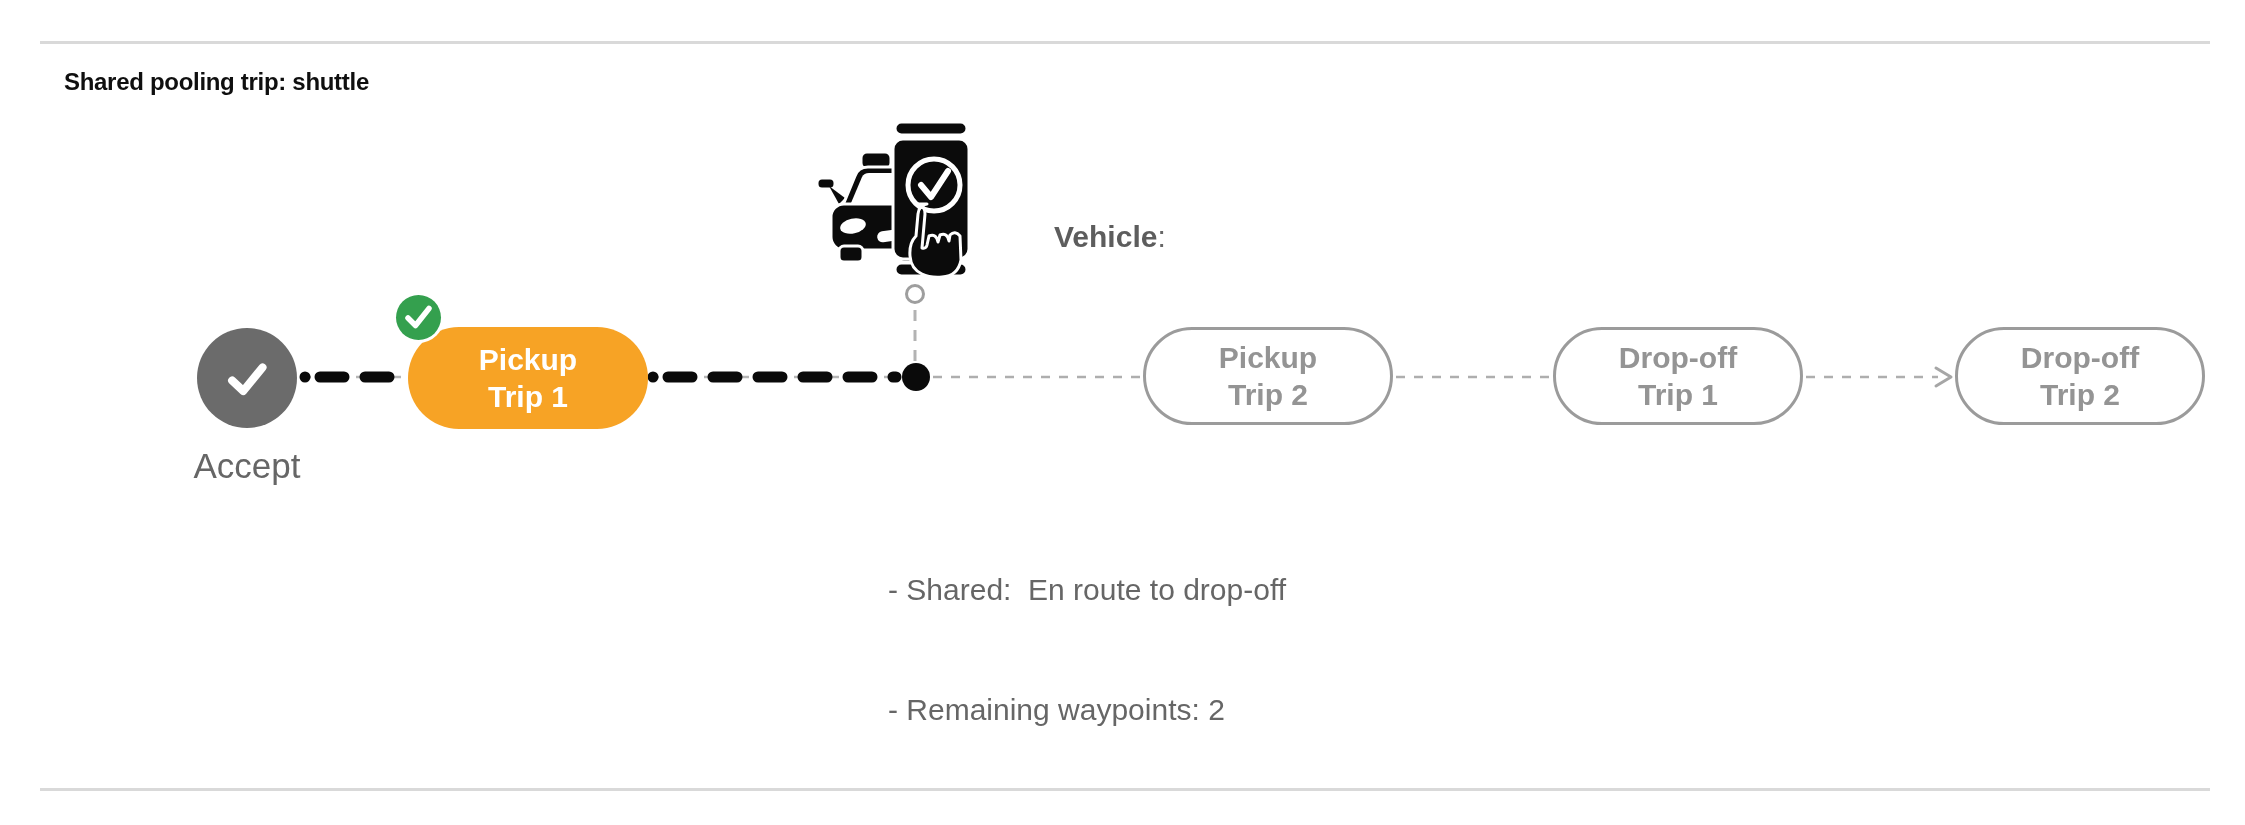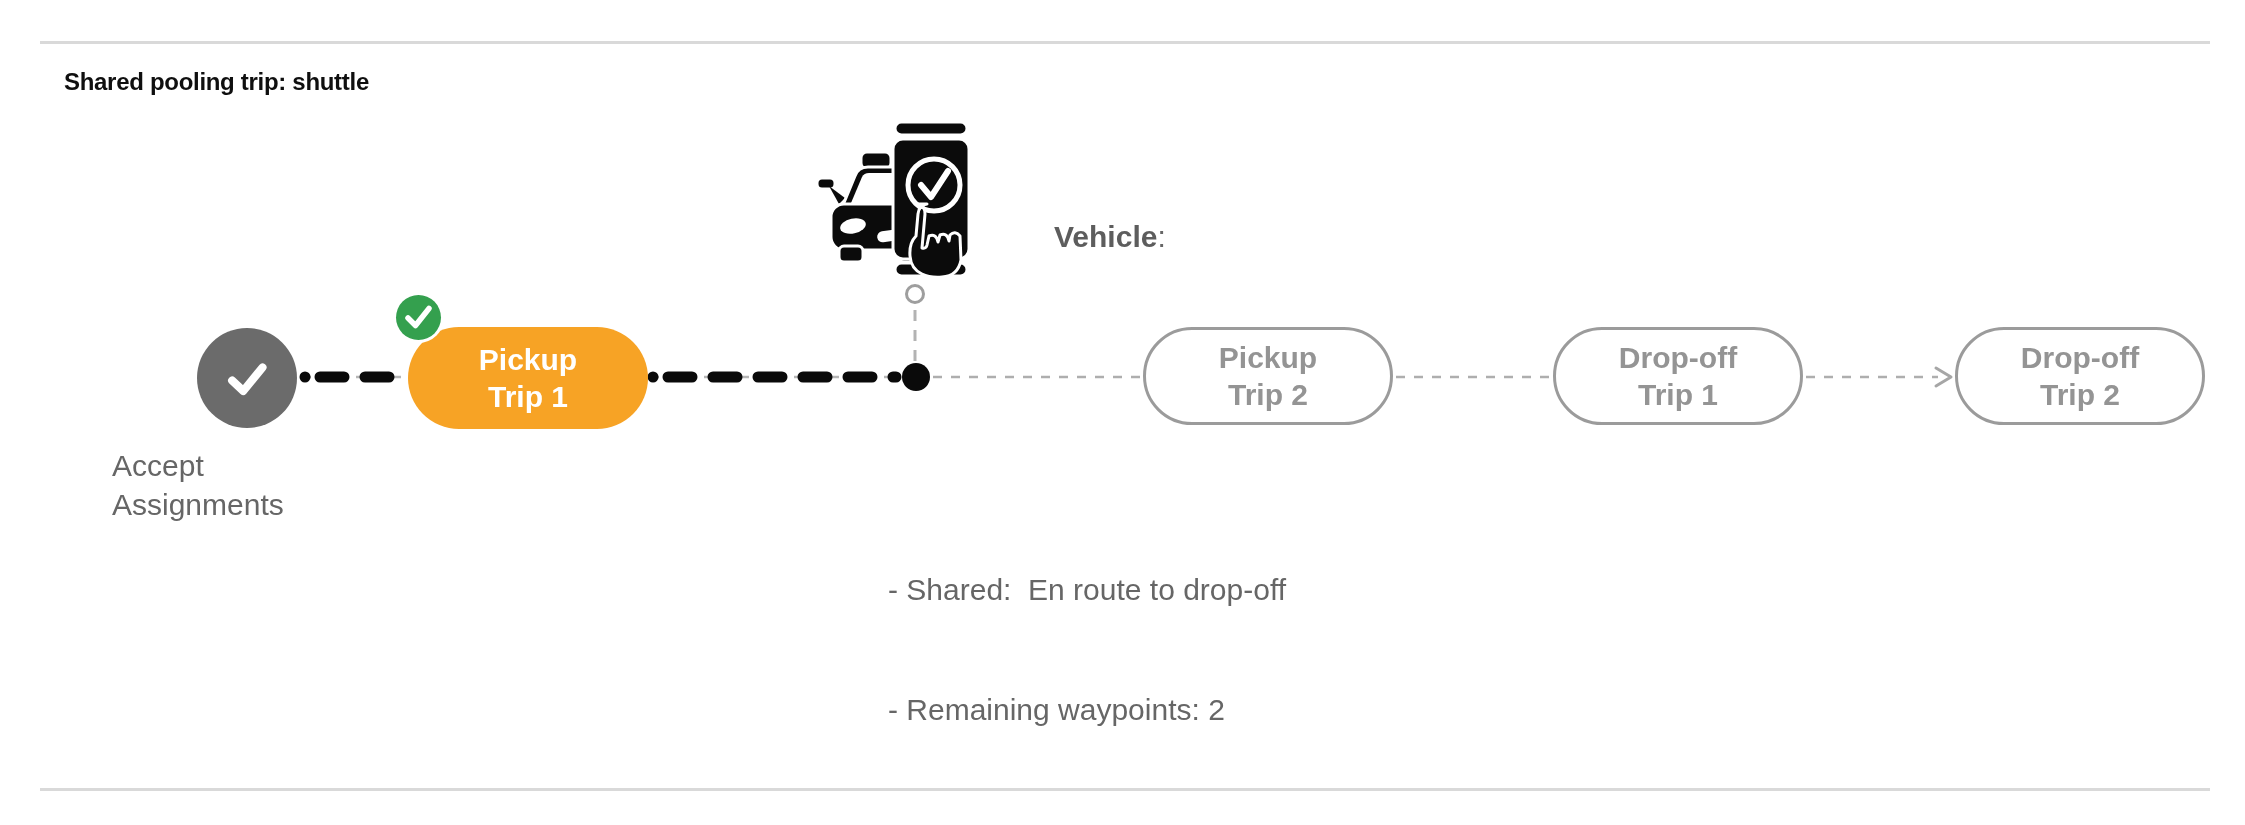--- a/index.html
+++ b/index.html
@@ -13,22 +13,22 @@
   .page-title{position:absolute;left:64px;top:68px;font-size:24px;font-weight:bold;
               color:#0f0f0f;letter-spacing:-0.3px;}
 
   
   #connector-layer{position:absolute;left:0;top:0;z-index:1;pointer-events:none;}
   .node,.pill,.badge,.icon-wrap,.text-block{z-index:2;}
 
   .node-circle{position:absolute;left:197px;top:328px;width:100px;height:100px;
                border-radius:50%;background:#6b6b6b;display:flex;align-items:center;
                justify-content:center;}
-  .node-label{position:absolute;left:112px;top:446px;width:270px;text-align:left;
-              color:#666666;font-size:30px;line-height:39px;}
+  .node-label{position:absolute;left:112px;top:446px;width:270px;text-align:center;
+              color:#666666;font-size:35px;line-height:39px;}
 
   .pill{position:absolute;top:327px;display:flex;flex-direction:column;align-items:center;
         justify-content:center;font-weight:bold;font-size:30px;line-height:37px;
         box-sizing:border-box;text-align:center;}
   .pill-active{left:408px;width:240px;height:102px;border-radius:51px;
                background:#f7a325;color:#ffffff;}
   .pill-future{width:250px;height:98px;border-radius:49px;background:#ffffff;
                border:3px solid #9b9b9b;color:#949494;}
   .pill-pickup2{left:1143px;}
   .pill-dropoff1{left:1553px;}
@@ -73,21 +73,20 @@
   <circle cx="915" cy="294" r="8.5" fill="#ffffff" stroke="#9e9e9e" stroke-width="3"></circle>
 </svg>
 
 <div class="node node-circle">
   <svg width="62" height="62" viewBox="0 0 100 100">
     <path d="M26,54 L44,71 L75,33" fill="none" stroke="#ffffff" stroke-width="13" stroke-linecap="round" stroke-linejoin="round"></path>
   </svg>
 </div>
 <div class="node-label">
   <div>Accept</div>
-  <div>Assignments</div>
 </div>
 
 <div class="pill pill-active">
   <div>Pickup</div>
   <div>Trip 1</div>
 </div>
 <div class="badge">
   <svg width="45" height="45" viewBox="0 0 45 45">
     <path d="M12,23 L19.5,30.5 L33,13.5" fill="none" stroke="#ffffff" stroke-width="5.5" stroke-linecap="round" stroke-linejoin="round"></path>
   </svg>

